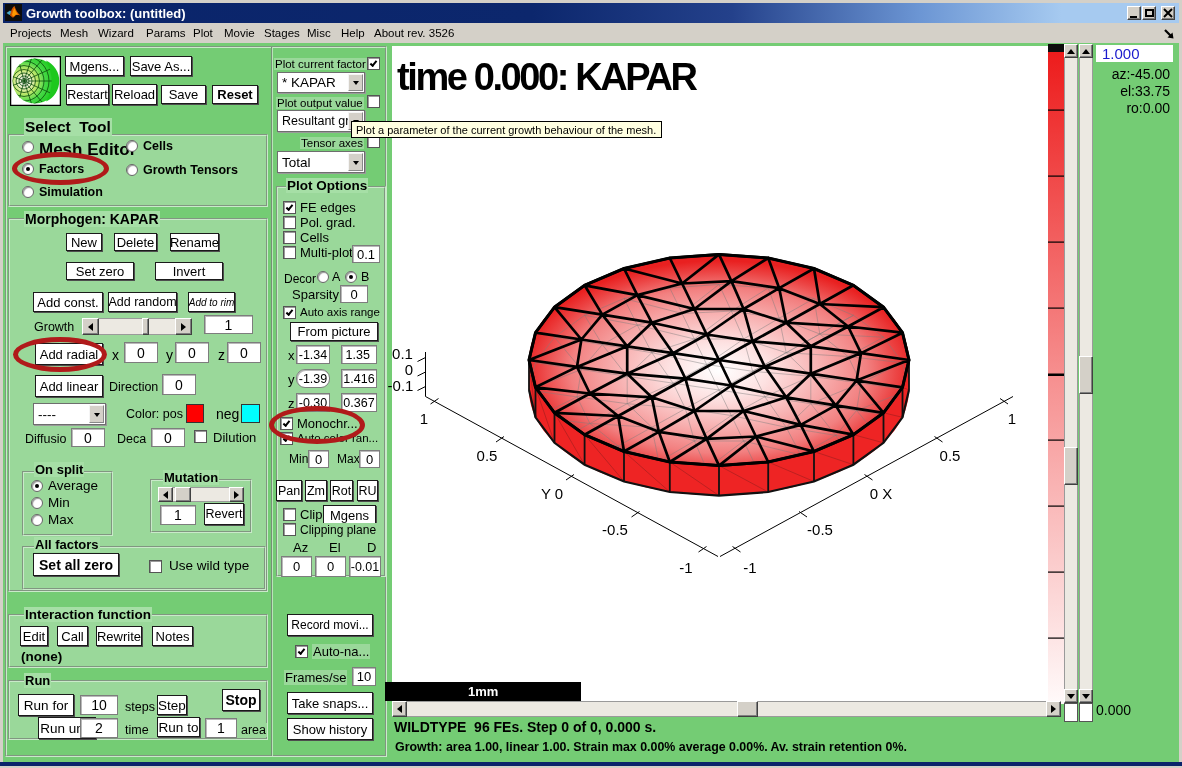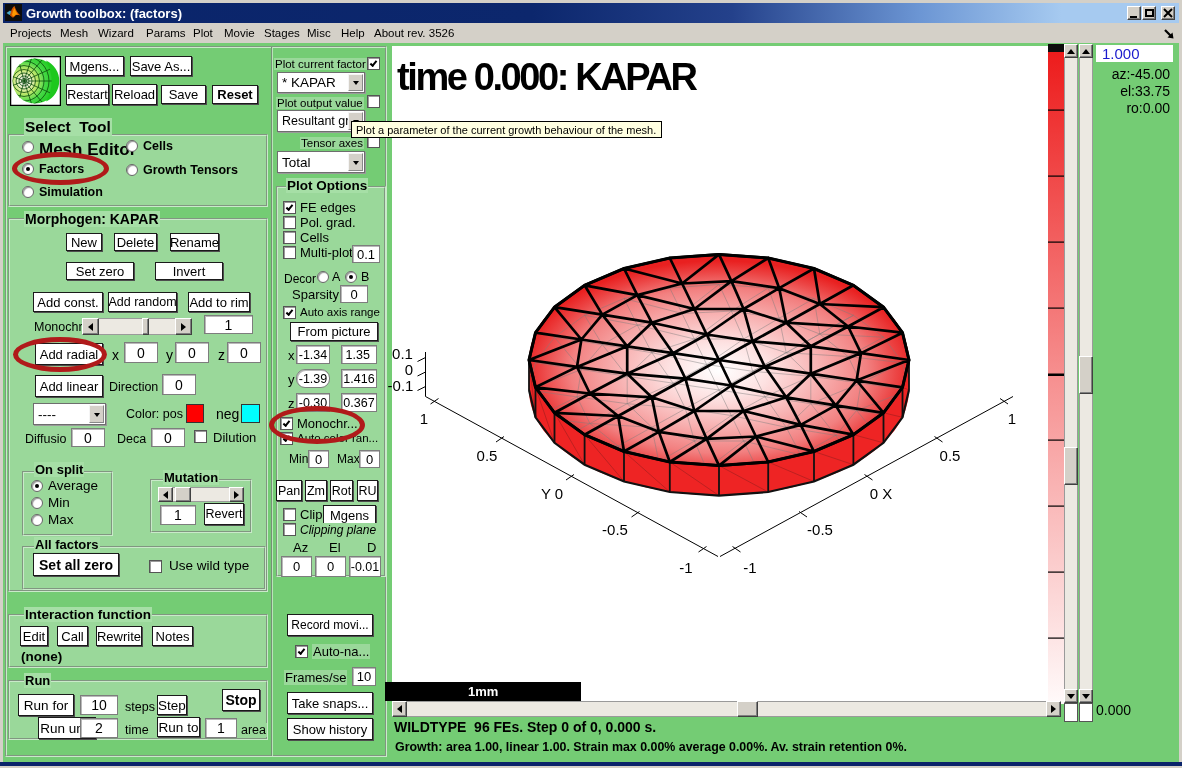--- a/index.html
+++ b/index.html
@@ -24,21 +24,21 @@
 </style></head>
 <body>
 <div class="abs" style="left:0;top:0;width:1182px;height:768px;background:#d4d0c8"></div>
 <div class="abs" style="left:3px;top:3px;width:1176px;height:20px;background:linear-gradient(90deg,#0a246a 0%,#0c276d 45%,#24418b 62%,#6c96d4 78%,#a6caf0 90%)"></div>
 <svg class="abs" style="left:5px;top:4px" width="17" height="17">
     <rect width="17" height="17" fill="#0d0d0d"></rect>
     <path d="M1.5 9 L5 6.5 L7.5 8.5 L4.5 11 Z" fill="#4aa8c8"></path>
     <path d="M5 11.5 C6.5 4 8.5 2.5 9.5 2 C10.5 5 12.5 9.5 15.5 11.5 C12 11 11 10.5 9.5 12.5 C8 14.5 7.5 13.5 5 11.5 Z" fill="#d45500"></path>
     <path d="M7 11 C8 6.5 9 4.5 9.5 4 C10 6 11.5 9 13 10.5 C11.5 10.2 10.5 10.5 9.5 11.8 C8.5 13 8 12 7 11 Z" fill="#f90"></path>
   </svg>
-<div class="abs bold" style="left:26px;top:6px;color:#fff;font-size:13px">Growth toolbox: (factors)</div>
+<div class="abs bold" style="left:26px;top:6px;color:#fff;font-size:13px">Growth toolbox: (untitled)</div>
 <div class="sbtn" style="left:1127px;top:6px;width:14px;height:14px"></div>
 <div class="sbtn" style="left:1142px;top:6px;width:14px;height:14px"></div>
 <div class="sbtn" style="left:1161px;top:6px;width:14px;height:14px"></div>
 <div class="abs" style="left:1130px;top:16px;width:7px;height:2px;background:#000"></div>
 <div class="abs" style="left:1145px;top:9px;width:9px;height:8px;border:2px solid #000"></div>
 <svg class="abs" style="left:1163px;top:8px" width="10" height="10">
     <path d="M1 1 L9 9 M9 1 L1 9" stroke="#000" stroke-width="2"></path>
   </svg>
 <div class="abs" style="left:3px;top:23px;width:1176px;height:20px;background:#d4d0c8"></div>
 <div class="abs" style="left:10px;top:27px;font-size:11.5px;color:#000">Projects</div>
@@ -222,22 +222,22 @@
 <div class="oval" style="left:12px;top:152px;width:97px;height:33px"></div>
 <div class="panel" style="left:8px;top:218px;width:260px;height:374px"></div>
 <div class="ptitle" style="left:24px;top:211px;font-size:14px">Morphogen: KAPAR</div>
 <div class="btn" style="left:66px;top:233px;width:36px;height:18px;font-size:13px;">New</div>
 <div class="btn" style="left:114px;top:233px;width:43px;height:18px;font-size:13px;">Delete</div>
 <div class="btn" style="left:170px;top:233px;width:49px;height:18px;font-size:13px;">Rename</div>
 <div class="btn" style="left:66px;top:262px;width:68px;height:18px;font-size:13px;">Set zero</div>
 <div class="btn" style="left:155px;top:262px;width:68px;height:18px;font-size:13px;">Invert</div>
 <div class="btn" style="left:33px;top:292px;width:70px;height:20px;font-size:13px;">Add const.</div>
 <div class="btn" style="left:108px;top:292px;width:69px;height:20px;font-size:12.5px;">Add random</div>
-<div class="btn" style="left:188px;top:292px;width:62px;height:20px;font-size:13px;">Add to rim</div>
-<div class="lbl" style="left:33px;top:320px;font-size:12.5px;">Monochr</div>
+<div class="btn" style="left:188px;top:292px;width:47px;height:20px;font-size:10px;font-style:italic;">Add to rim</div>
+<div class="lbl" style="left:33px;top:320px;font-size:12.5px;">Growth</div>
 <div class="sb" style="left:82px;top:318px;width:110px;height:17px;border:1px solid #9a9a9a"></div>
 <div class="sbtn" style="left:82px;top:318px;width:17px;height:17px">
     <div class="tl" style="border-right:5px solid #000;border-left:none"></div>
   </div>
 <div class="sbtn" style="left:175px;top:318px;width:17px;height:17px">
     <div class="tl" style="border-left:5px solid #000;border-right:none"></div>
   </div>
 <div class="thumb" style="left:142px;top:318px;width:7px;height:17px"></div>
 <div class="edit" style="left:204px;top:315px;width:49px;height:19px;font-size:14px;">1</div>
 <div class="btn" style="left:35px;top:343px;width:68px;height:22px;font-size:13px;">Add radial</div>
@@ -386,21 +386,21 @@
 <div class="lbl" style="left:336px;top:452px;font-size:12px;">Max</div>
 <div class="edit" style="left:359px;top:450px;width:21px;height:18px;font-size:13px;">0</div>
 <div class="btn" style="left:276px;top:480px;width:26px;height:21px;font-size:12.5px;">Pan</div>
 <div class="btn" style="left:305px;top:480px;width:22px;height:21px;font-size:12.5px;">Zm</div>
 <div class="btn" style="left:330px;top:480px;width:23px;height:21px;font-size:12.5px;">Rot</div>
 <div class="btn" style="left:357px;top:480px;width:21px;height:21px;font-size:12.5px;">RU</div>
 <div class="chk" style="left:283px;top:508px"></div>
 <div class="lbl" style="left:299px;top:507px;font-size:13px;">Clip</div>
 <div class="btn" style="left:323px;top:505px;width:53px;height:20px;font-size:13px;">Mgens</div>
 <div class="chk" style="left:283px;top:523px"></div>
-<div class="lbl" style="left:299px;top:523px;font-size:12px;font-style:italic;">Clipping plane</div>
+<div class="lbl" style="left:299px;top:523px;font-size:12px;">Clipping plane</div>
 <div class="lbl" style="left:292px;top:540px;font-size:13px;">Az</div>
 <div class="lbl" style="left:328px;top:540px;font-size:13px;">El</div>
 <div class="lbl" style="left:366px;top:540px;font-size:13px;">D</div>
 <div class="edit" style="left:281px;top:556px;width:31px;height:21px;font-size:13px;">0</div>
 <div class="edit" style="left:315px;top:556px;width:31px;height:21px;font-size:13px;">0</div>
 <div class="edit" style="left:349px;top:556px;width:32px;height:21px;font-size:12.5px;">-0.01</div>
 <div class="btn" style="left:287px;top:614px;width:86px;height:22px;font-size:12px;">Record movi...</div>
 <div class="chk" style="left:295px;top:645px">
     <div class="tick"></div>
   </div>

